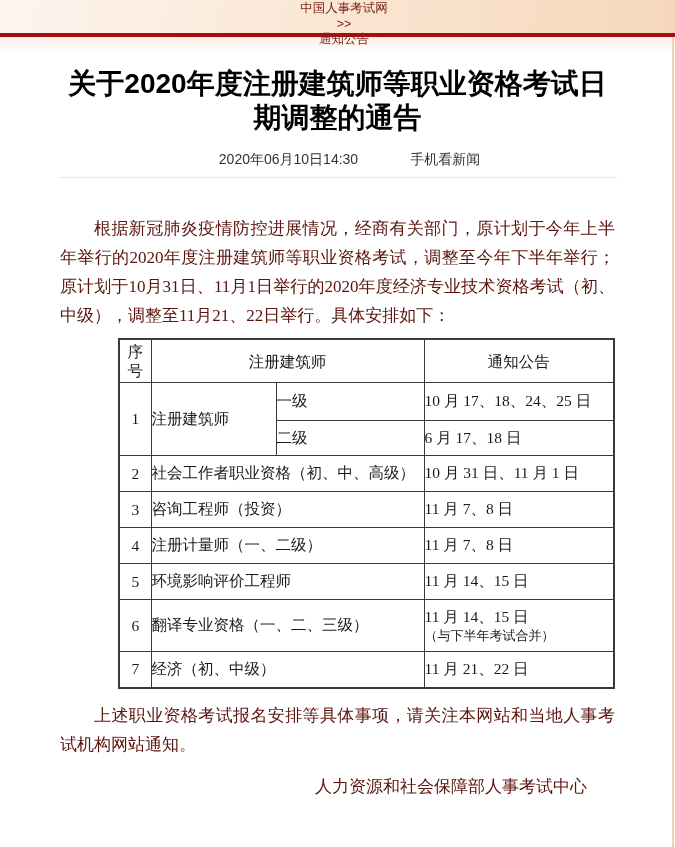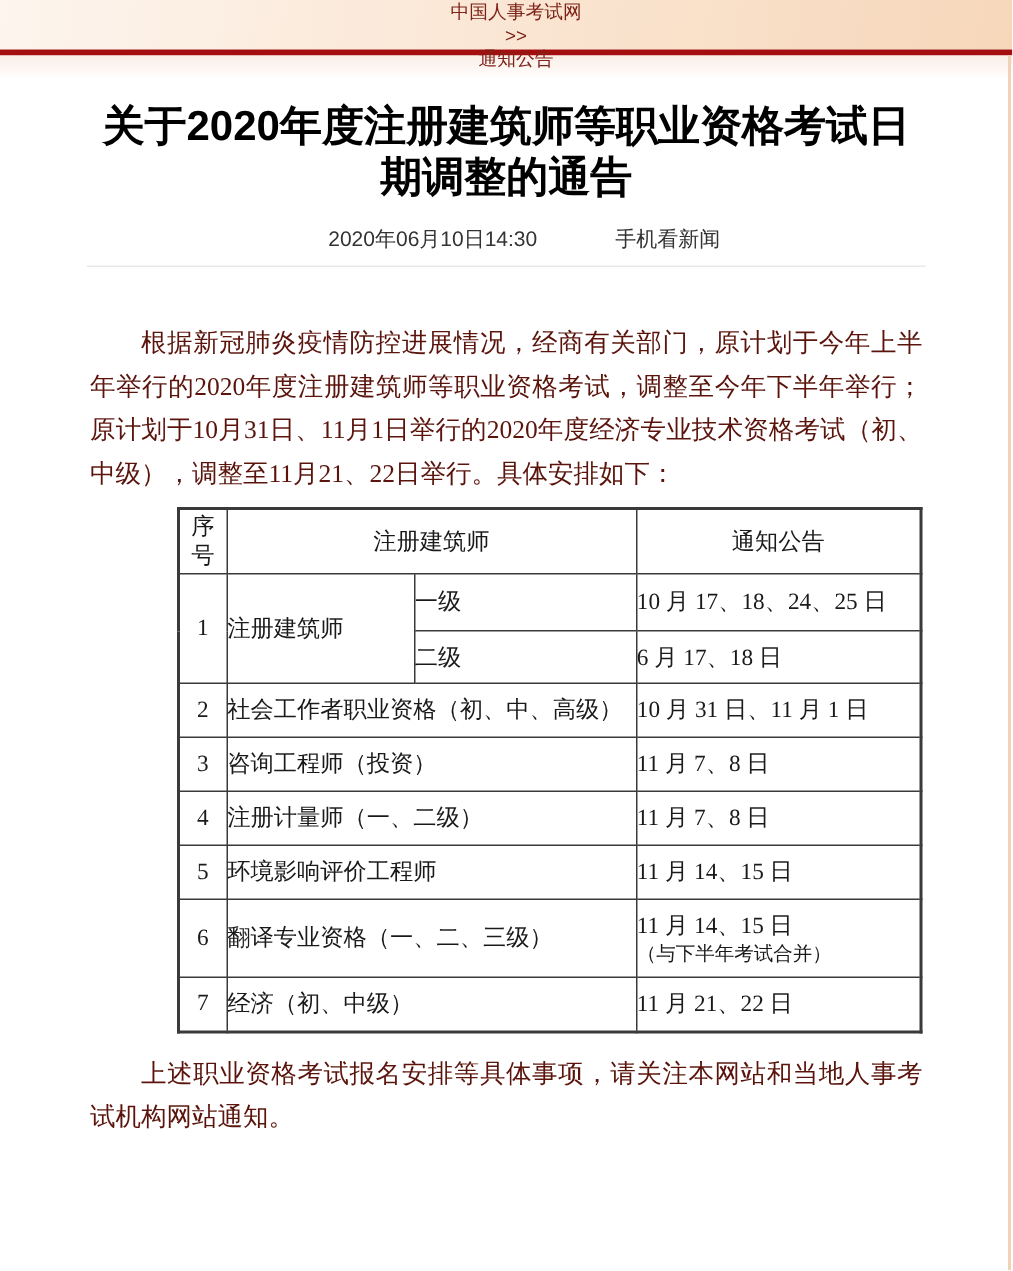--- a/index.html
+++ b/index.html
@@ -178,15 +178,16 @@
         <tr class="r-std">
           <td class="no">7</td>
           <td class="name" colspan="2">经济（初、中级）</td>
           <td class="date">11 月 21、22 日</td>
         </tr>
       </tbody>
     </table>
 
     <p class="closing">上述职业资格考试报名安排等具体事项，请关注本网站和当地人事考试机构网站通知。</p>
 
+    <div class="signature">人力资源和社会保障部人事考试中心</div>
 
   </div>
 </div>
 
 </body></html>

